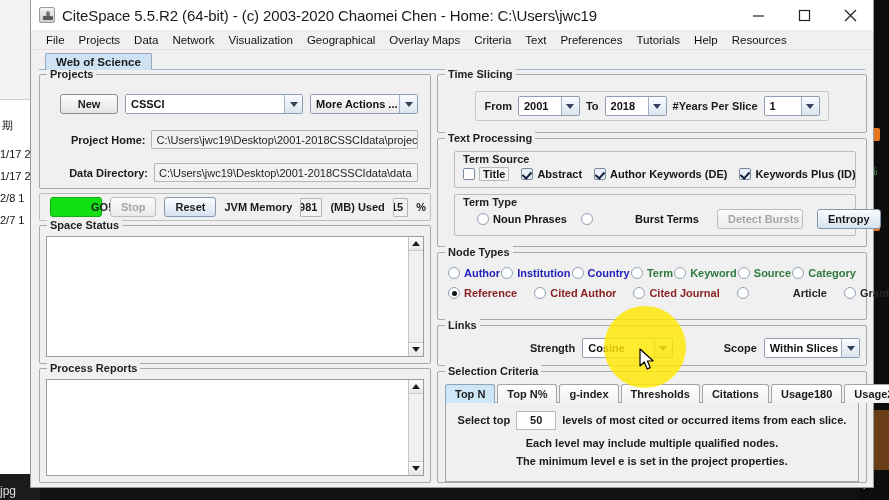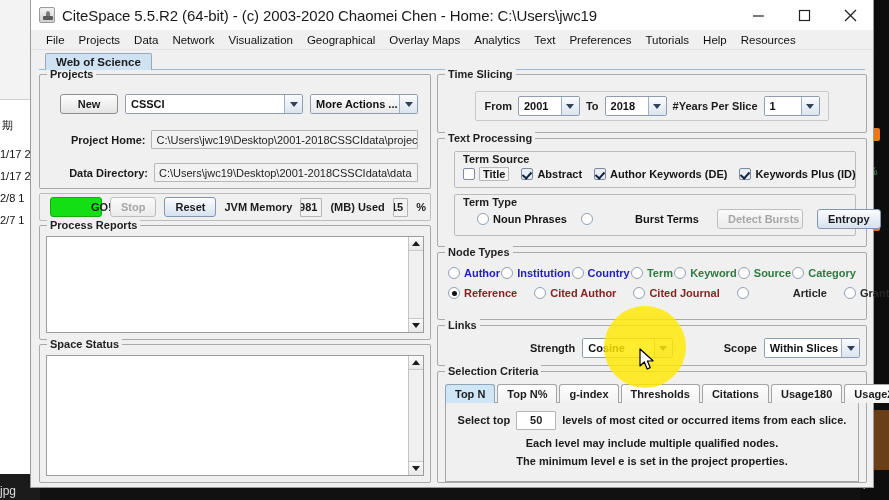--- a/index.html
+++ b/index.html
@@ -305,21 +305,21 @@
   </div>
 
   <div id="menubar">
     <div class="mi">File</div>
     <div class="mi">Projects</div>
     <div class="mi">Data</div>
     <div class="mi">Network</div>
     <div class="mi">Visualization</div>
     <div class="mi">Geographical</div>
     <div class="mi">Overlay Maps</div>
-    <div class="mi">Analytics</div>
+    <div class="mi">Criteria</div>
     <div class="mi">Text</div>
     <div class="mi">Preferences</div>
     <div class="mi">Tutorials</div>
     <div class="mi">Help</div>
     <div class="mi">Resources</div>
   </div>
 
   <div id="tabstrip">
     <div class="tab-wos">Web of Science</div>
   </div>
@@ -362,37 +362,37 @@
         <div class="btn go" style="width:46px;padding-left:40px;">GO!</div>
         <div class="btn disabled" style="width:48px;">Stop</div>
         <div class="btn blueish" style="width:52px;">Reset</div>
         <div class="lbl">JVM Memory</div>
         <div class="tfield num" style="width:46px;">981</div>
         <div class="lbl">(MB) Used</div>
         <div class="tfield num" style="width:26px;">15</div>
         <div class="lbl">%</div>
       </div>
 
-      <div class="group" style="flex:1 1 45%; display:flex; flex-direction:column; min-height:0;">
-        <div class="grp-title">Process Reports</div>
+      <div class="group" style="flex:1 1 55%; display:flex; flex-direction:column; min-height:0;">
+        <div class="grp-title">Space Status</div>
         <div class="listbox">
           <div class="lb-area"></div>
           <div class="lb-sb">
             <div class="sb-btn">
                 <i class="up"></i>
               </div>
             <div class="sb-btn bot">
                 <i class="dn"></i>
               </div>
           </div>
         </div>
       </div>
 
-      <div class="group" style="flex:1 1 55%; display:flex; flex-direction:column; min-height:0;">
-        <div class="grp-title">Space Status</div>
+      <div class="group" style="flex:1 1 45%; display:flex; flex-direction:column; min-height:0;">
+        <div class="grp-title">Process Reports</div>
         <div class="listbox">
           <div class="lb-area"></div>
           <div class="lb-sb">
             <div class="sb-btn">
                 <i class="up"></i>
               </div>
             <div class="sb-btn bot">
                 <i class="dn"></i>
               </div>
           </div>

